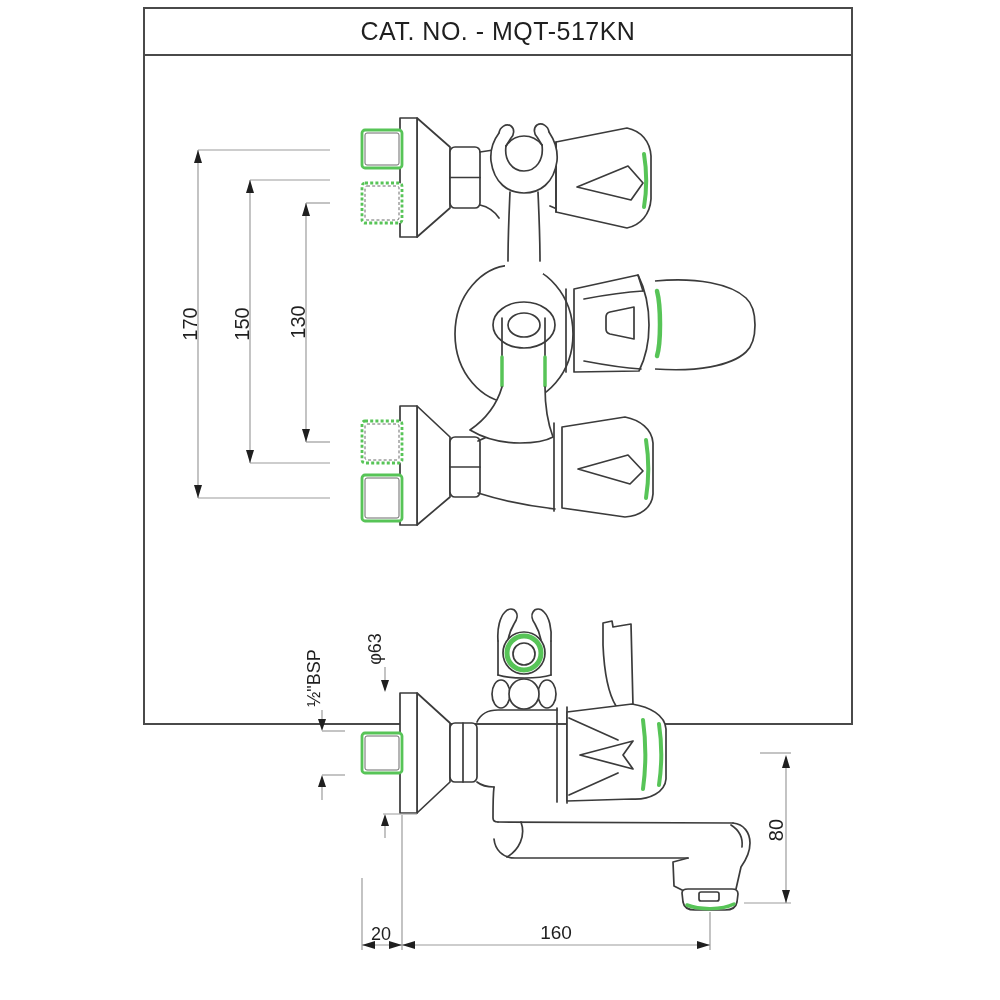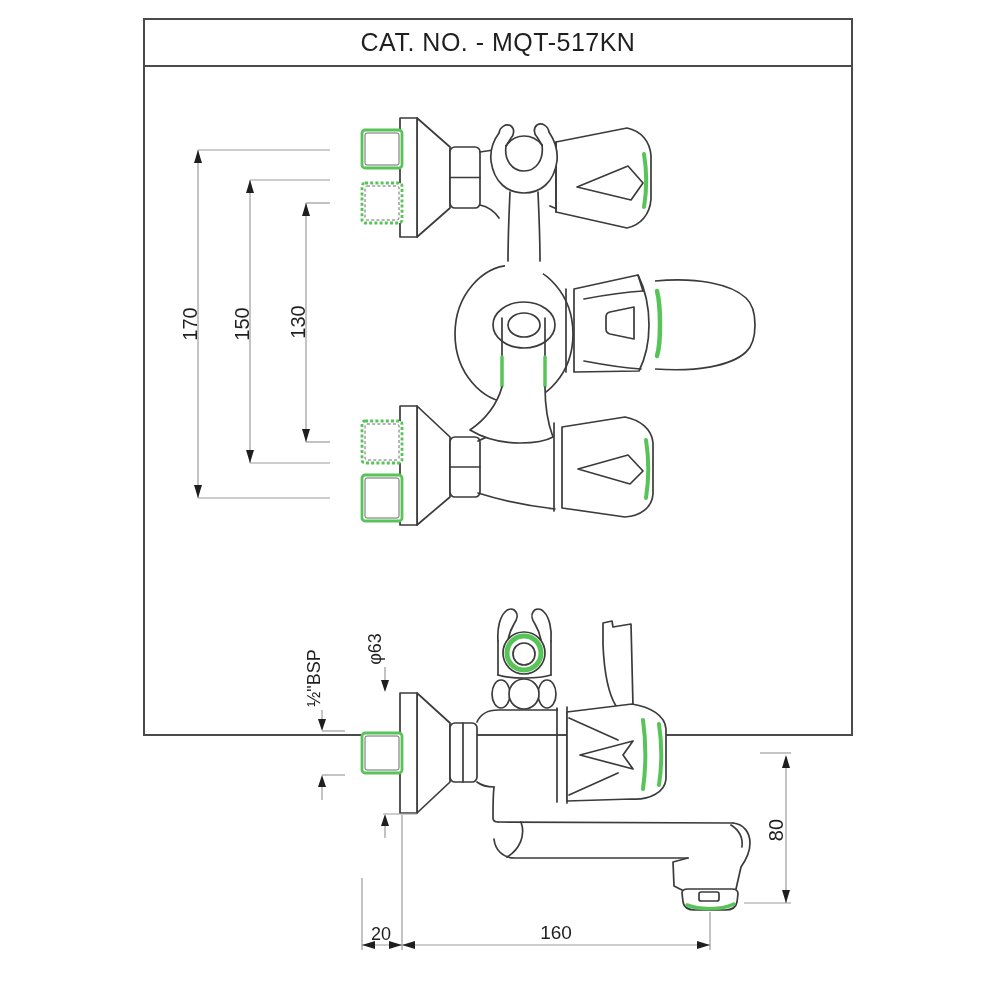--- a/index.html
+++ b/index.html
@@ -1,17 +1,17 @@
 <!DOCTYPE html>
 <html style="--line: #3b3b3b; --dim: #9c9c9c; --green: #57c457; --text: #1f1f1f; --frame: #4a4a4a; --background: #ffffff;"><head>
 <meta charset="utf-8">
 <style>
   html,body{margin:0;padding:0;background:#fff;font-family:"Liberation Sans",sans-serif;}
   .canvas{position:relative;width:1000px;height:1000px;background:var(--background,#fff);overflow:hidden;}
-  .frame{position:absolute;left:143px;top:18px;width:710px;height:718px;border:2px solid var(--frame,#4a4a4a);box-sizing:border-box;background:transparent;text-align:center;}
+  .frame{position:absolute;left:143px;top:7px;width:710px;height:718px;border:2px solid var(--frame,#4a4a4a);box-sizing:border-box;background:transparent;text-align:center;}
   .titlebar{position:absolute;left:0;top:0;width:100%;height:47px;border-bottom:2px solid var(--frame,#4a4a4a);display:flex;align-items:center;justify-content:center;font-size:25px;letter-spacing:.5px;color:var(--text,#1f1f1f);box-sizing:border-box;}
   svg.drawing{position:absolute;left:0;top:0;}
   .ln{stroke:var(--line,#3b3b3b);stroke-width:1.7;fill:none;stroke-linecap:round;stroke-linejoin:round;}
   .lnf{stroke:var(--line,#3b3b3b);stroke-width:1.7;fill:#ffffff;stroke-linejoin:round;}
   .wfill{fill:#ffffff;stroke:none;}
   .grn{stroke:var(--green,#57c457);fill:none;stroke-linecap:round;}
   .grnrect{stroke:var(--green,#57c457);stroke-width:2.8;fill:#ffffff;}
   .inset{stroke:#6b6b6b;stroke-width:1;fill:none;}
   .dashed{stroke-dasharray:3 2.2;}
   .dim{stroke:var(--dim,#9c9c9c);stroke-width:1.2;fill:none;}

